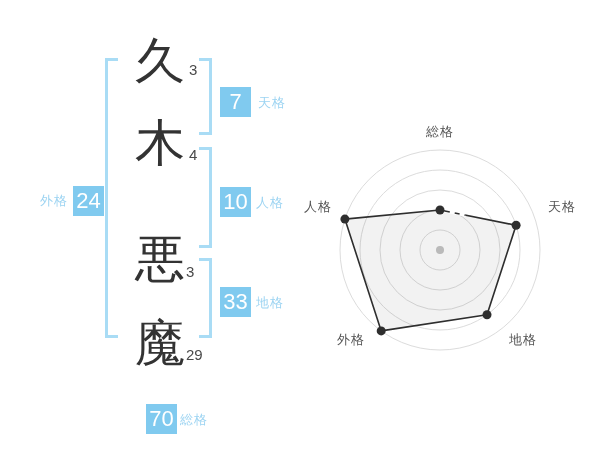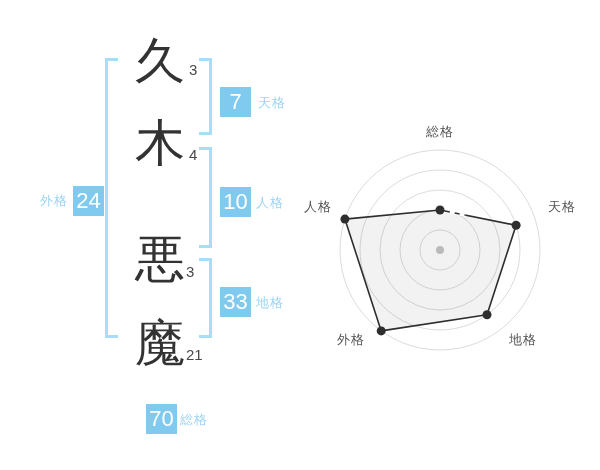--- a/index.html
+++ b/index.html
@@ -29,21 +29,21 @@
   <div class="kanji" style="top:36px">久</div>
   <div class="strokes" style="left:189px;top:62px">3</div>
 
   <div class="kanji" style="top:118px">木</div>
   <div class="strokes" style="left:189px;top:147px">4</div>
 
   <div class="kanji" style="top:234px">悪</div>
   <div class="strokes" style="left:186px;top:264px">3</div>
 
   <div class="kanji" style="top:318px">魔</div>
-  <div class="strokes" style="left:186px;top:347px">21</div>
+  <div class="strokes" style="left:186px;top:347px">29</div>
 
   <div class="badge" style="left:220px;top:87px">7</div>
   <div class="cat-label" style="left:258px;top:96px">天格</div>
 
   <div class="badge" style="left:220px;top:187px">10</div>
   <div class="cat-label" style="left:256px;top:196px">人格</div>
 
   <div class="badge" style="left:220px;top:287px">33</div>
   <div class="cat-label" style="left:256px;top:296px">地格</div>
 

